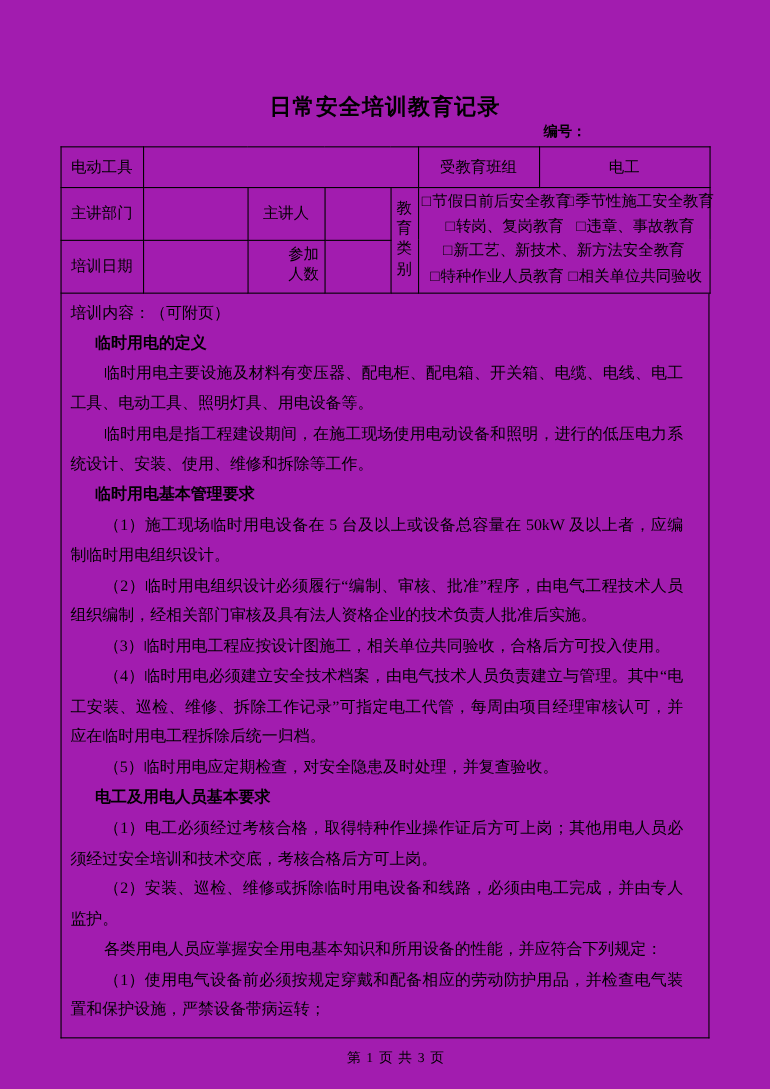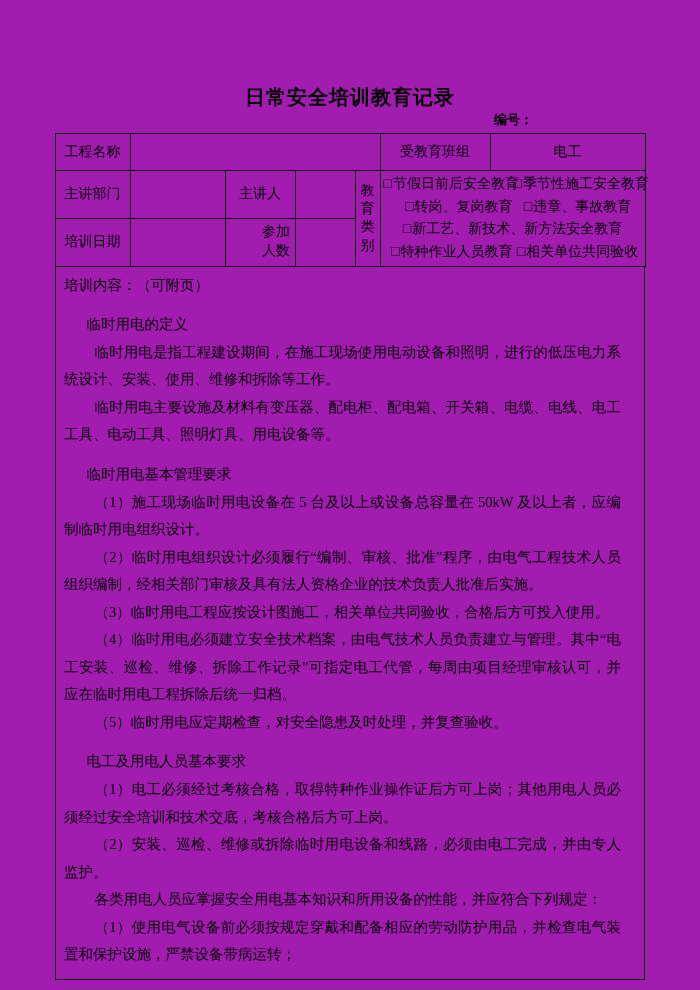--- a/index.html
+++ b/index.html
@@ -40,21 +40,21 @@
   .cb-item { display: inline-block; white-space: nowrap; }
   .cb-line .cb-item:first-child:not(:only-child) { width: 130px; }
   .cb-box { margin-right: 1px; }
   .wrap2 { display: inline-block; width: 2em; word-break: break-all; line-height: 1.35; text-align: center; margin-left: 32px; }
   .content-box {
     width: 590px; margin: 0 auto; border: 1px solid #000; border-top: none;
     min-height: 636px; padding: 5px 23px 10px 8px;
   }
   .content-header { font-size: 14.5px; line-height: 1.9; }
   #content-body p { font-size: 14.5px; line-height: 1.9; text-align: justify; }
-  .block-heading { font-weight: normal; text-indent: 1.55em; margin-top: 12px; }
+  .block-heading { font-weight: bold; text-indent: 1.55em; }
   .block-para { text-indent: 2.1em; }
   .footer {
     margin-top: 9px; text-align: center; font-size: 12.5px; letter-spacing: 1px; padding-left: 20px;
   }
 </style>
 </head>
 <body>
 
 <div class="page">
 
@@ -67,21 +67,21 @@
       <col style="width:75px">
         <col style="width:95px">
         <col style="width:70px">
       <col style="width:60px">
         <col style="width:25px">
         <col style="width:110px">
       <col style="width:155px">
     </colgroup>
     <tbody>
         <tr class="r1">
-      <td>工程名称</td>
+      <td>电动工具</td>
       <td colspan="4"></td>
       <td>受教育班组</td>
       <td>电工</td>
     </tr>
     <tr class="r2">
       <td>主讲部门</td>
       <td></td>
       <td>主讲人</td>
       <td></td>
       <td class="vertical" rowspan="2">教育类别</td>
@@ -98,22 +98,22 @@
       <td><span class="wrap2">参加人数</span></td>
       <td></td>
     </tr>
   </tbody>
     </table>
 
   <div class="content-box">
     <div class="content-header">培训内容：（可附页）</div>
     <div id="content-body">
         <p class="block-heading">临时用电的定义</p>
+        <p class="block-para">临时用电主要设施及材料有变压器、配电柜、配电箱、开关箱、电缆、电线、电工工具、电动工具、照明灯具、用电设备等。</p>
         <p class="block-para">临时用电是指工程建设期间，在施工现场使用电动设备和照明，进行的低压电力系统设计、安装、使用、维修和拆除等工作。</p>
-        <p class="block-para">临时用电主要设施及材料有变压器、配电柜、配电箱、开关箱、电缆、电线、电工工具、电动工具、照明灯具、用电设备等。</p>
         <p class="block-heading">临时用电基本管理要求</p>
         <p class="block-para">（1）施工现场临时用电设备在 5 台及以上或设备总容量在 50kW 及以上者，应编制临时用电组织设计。</p>
         <p class="block-para">（2）临时用电组织设计必须履行“编制、审核、批准”程序，由电气工程技术人员组织编制，经相关部门审核及具有法人资格企业的技术负责人批准后实施。</p>
         <p class="block-para">（3）临时用电工程应按设计图施工，相关单位共同验收，合格后方可投入使用。</p>
         <p class="block-para">（4）临时用电必须建立安全技术档案，由电气技术人员负责建立与管理。其中“电工安装、巡检、维修、拆除工作记录”可指定电工代管，每周由项目经理审核认可，并应在临时用电工程拆除后统一归档。</p>
         <p class="block-para">（5）临时用电应定期检查，对安全隐患及时处理，并复查验收。</p>
         <p class="block-heading">电工及用电人员基本要求</p>
         <p class="block-para">（1）电工必须经过考核合格，取得特种作业操作证后方可上岗；其他用电人员必须经过安全培训和技术交底，考核合格后方可上岗。</p>
         <p class="block-para">（2）安装、巡检、维修或拆除临时用电设备和线路，必须由电工完成，并由专人监护。</p>
         <p class="block-para">各类用电人员应掌握安全用电基本知识和所用设备的性能，并应符合下列规定：</p>

